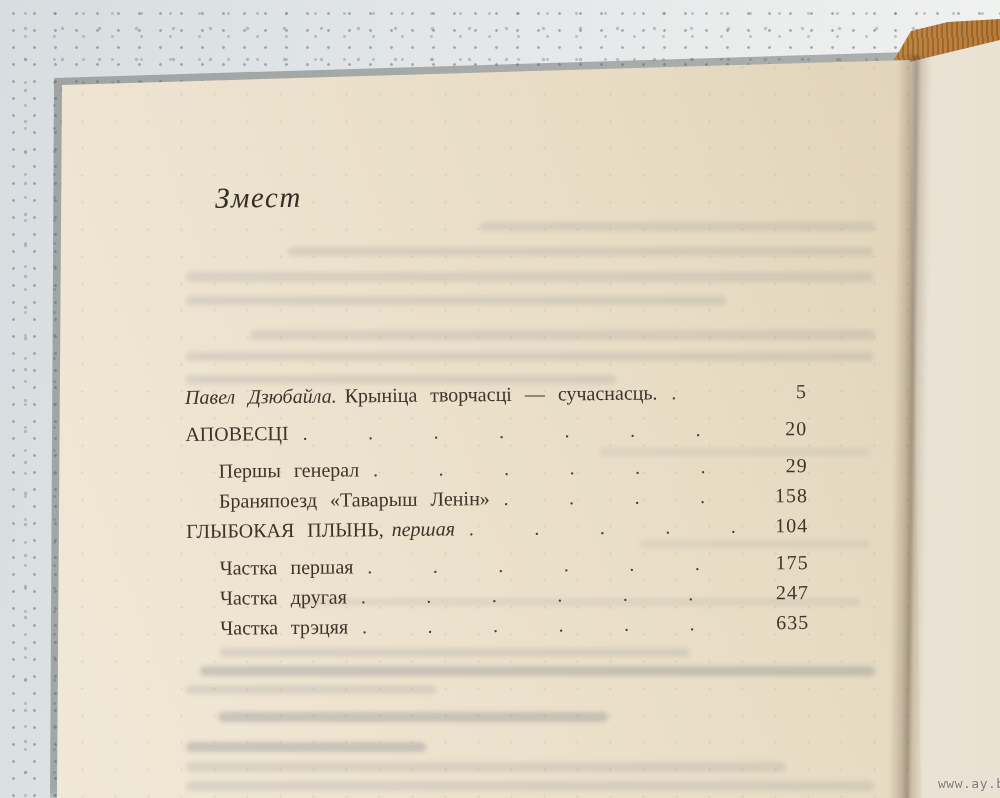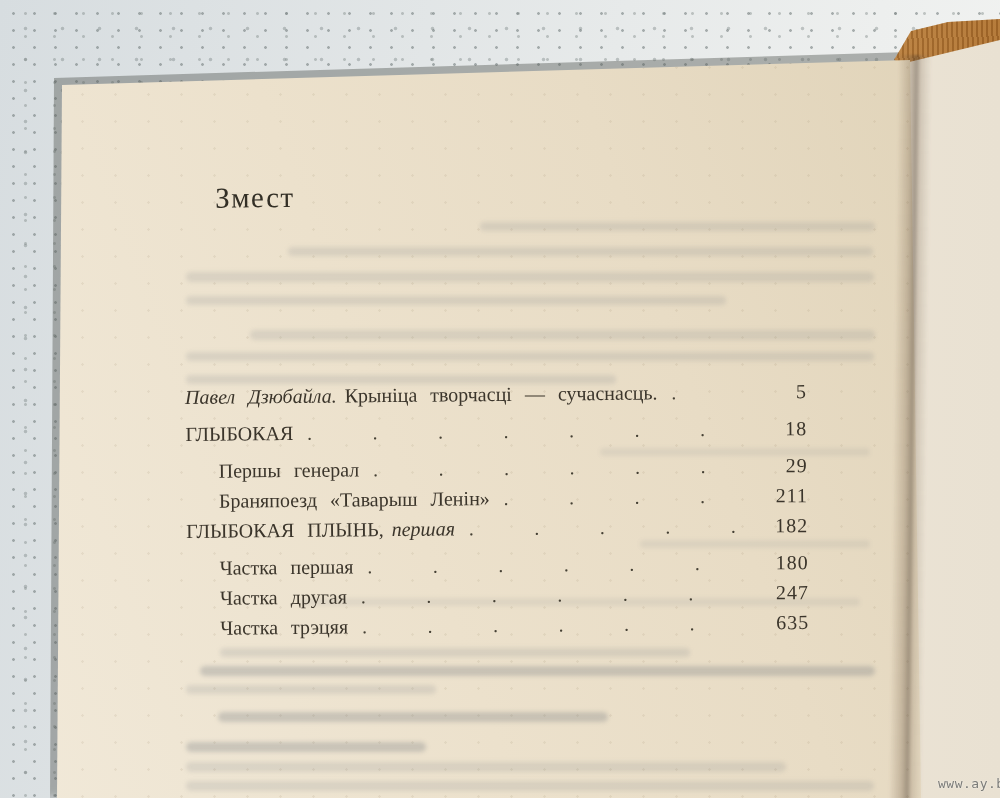--- a/index.html
+++ b/index.html
@@ -50,21 +50,21 @@
       transform:rotate(.75deg);transform-origin:50% 0;filter:blur(1px);}
 
   
   .ghost{position:absolute;height:9px;background:rgba(116,124,130,.17);
          border-radius:5px;filter:blur(2px);}
   .ghost.d{background:rgba(104,112,120,.27);}
 
   
   .content{position:absolute;left:0;top:0;width:1000px;height:798px;
            transform:rotate(-.55deg);transform-origin:185px 400px;color:#3a342a;}
-  .title{position:absolute;left:217px;top:182px;
+  .title{position:absolute;left:217px;top:182px;font-style:italic;
          font-size:29px;letter-spacing:1.5px;color:#332f26;}
   .toc{position:absolute;left:185px;top:386px;width:630px;}
   .row{display:flex;align-items:baseline;height:24px;margin-bottom:6px;
        font-size:20px;word-spacing:8px;white-space:nowrap;color:#3b352b;}
   .row.gap{margin-bottom:13px;}
   .row.indent{padding-left:33px;}
   .row span:not(:empty){margin-right:8px;}
   .row .it{font-style:italic;}
   .row .dots{flex:1;overflow:hidden;letter-spacing:24px;padding-left:6px;
              margin-right:4px;font-size:19px;color:#454034;}
@@ -110,52 +110,52 @@
     <div class="toc">
       <div class="row gap">
         <span class="it">Павел Дзюбайла.</span>
         <span class="tx">Крыніца творчасці — сучаснасць.</span>
         <span class="it"></span>
         <span class="dots">.</span>
         <span class="num">5</span>
       </div>
       <div class="row gap">
         <span class="it"></span>
-        <span class="tx">ГЛЫБОКАЯ</span>
+        <span class="tx">АПОВЕСЦІ</span>
         <span class="it"></span>
         <span class="dots">. . . . . . . . . . . . . .</span>
-        <span class="num">18</span>
+        <span class="num">20</span>
       </div>
       <div class="row indent">
         <span class="it"></span>
         <span class="tx">Першы генерал</span>
         <span class="it"></span>
         <span class="dots">. . . . . . . . . . . .</span>
         <span class="num">29</span>
       </div>
       <div class="row indent">
         <span class="it"></span>
         <span class="tx">Браняпоезд «Таварыш Ленін»</span>
         <span class="it"></span>
         <span class="dots">. . . . . . .</span>
-        <span class="num">211</span>
+        <span class="num">158</span>
       </div>
       <div class="row gap">
         <span class="it"></span>
         <span class="tx">ГЛЫБОКАЯ ПЛЫНЬ,</span>
         <span class="it">першая</span>
         <span class="dots">. . . . . . . . .</span>
-        <span class="num">182</span>
+        <span class="num">104</span>
       </div>
       <div class="row indent">
         <span class="it"></span>
         <span class="tx">Частка першая</span>
         <span class="it"></span>
         <span class="dots">. . . . . . . . . . . .</span>
-        <span class="num">180</span>
+        <span class="num">175</span>
       </div>
       <div class="row indent">
         <span class="it"></span>
         <span class="tx">Частка другая</span>
         <span class="it"></span>
         <span class="dots">. . . . . . . . . . . .</span>
         <span class="num">247</span>
       </div>
       <div class="row indent">
         <span class="it"></span>

